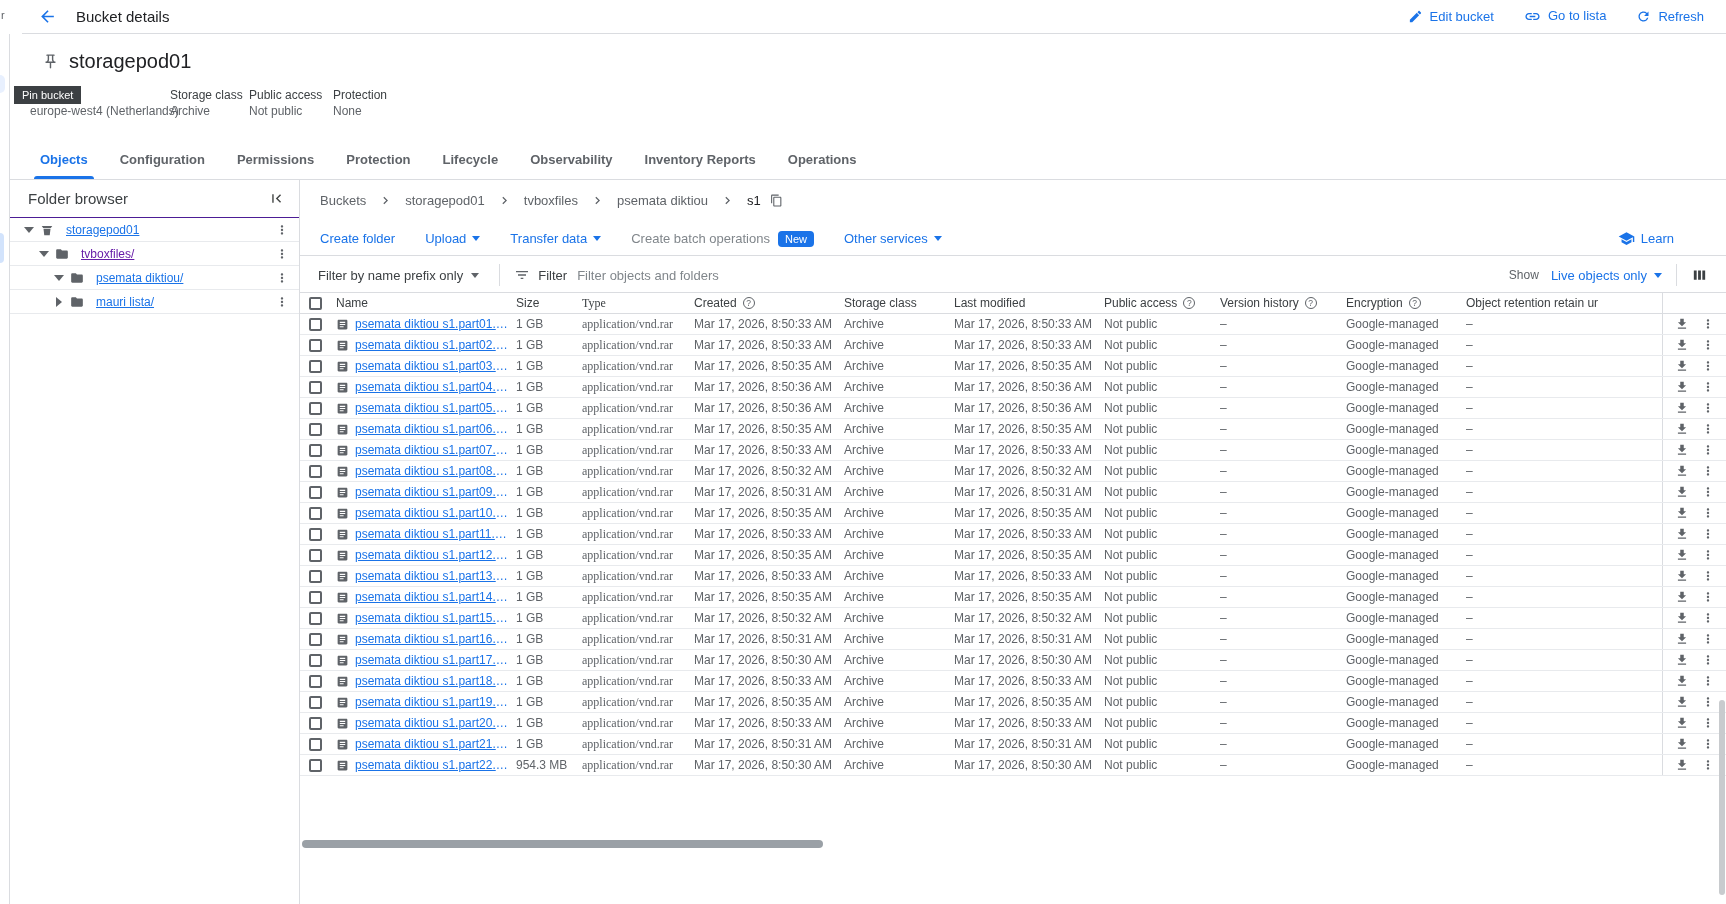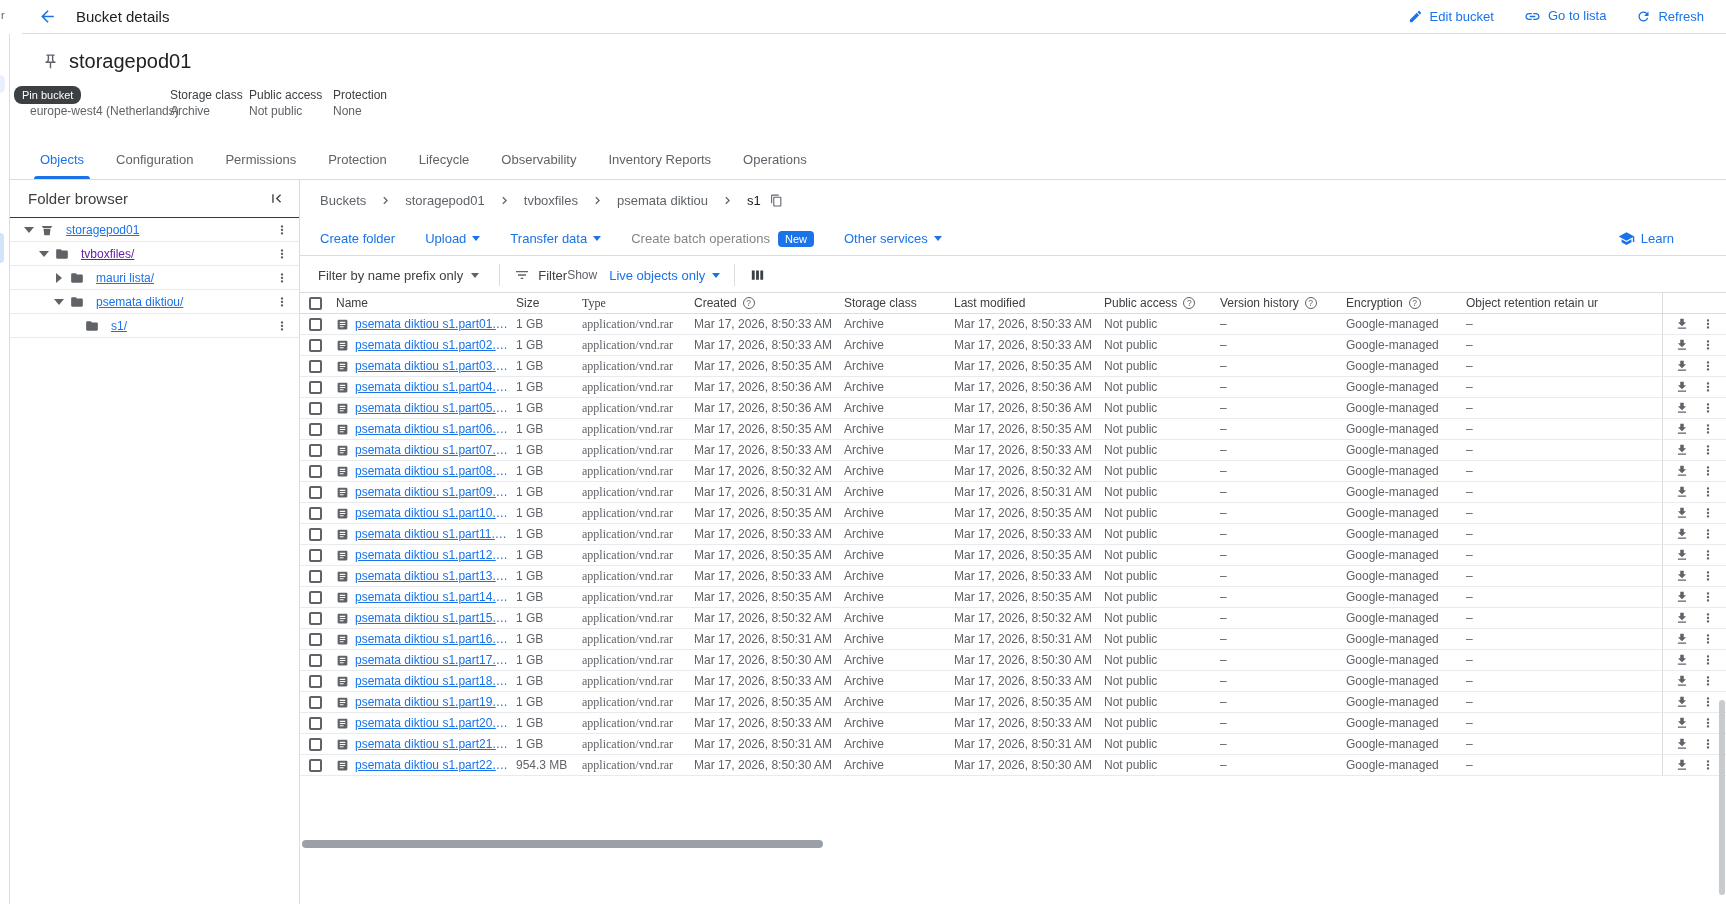--- a/index.html
+++ b/index.html
@@ -23,29 +23,29 @@
   .back-btn { width:26px; height:26px; border:none; background:none; color:#1a73e8; display:flex; align-items:center; justify-content:center; cursor:pointer; }
   .topbar-title { font-size:15px; color:#202124; margin-left:16px; font-weight:400; }
   .topbar-actions { margin-left:auto; display:flex; align-items:center; gap:30px; }
   .tb-action { display:flex; align-items:flex-start; gap:7px; color:#1a73e8; font-size:13px; font-weight:500; background:none; border:none; cursor:pointer; font-family:inherit; }
 
   
   .bucket-head { position:absolute; top:34px; left:10px; right:0; height:146px; }
   .bucket-title { position:absolute; left:32px; top:16px; display:flex; align-items:center; gap:10px; }
   .bucket-name { font-size:20px; color:#202124; font-weight:400; }
   .tooltip { position:absolute; left:4px; top:52px; background:#3c4043; color:#fff; font-size:11px;
-             padding:3px 8px; border-radius:8px; z-index:6; white-space:nowrap; }
+             padding:3px 8px; border-radius:0; z-index:6; white-space:nowrap; }
   .info-label { position:absolute; top:54px; font-size:12px; color:#3c4043; font-weight:500; }
   .info-value { position:absolute; top:70px; font-size:12px; color:#5f6368; }
   .pos-loc { left:20px; } .pos-a { left:160px; } .pos-b { left:239px; } .pos-c { left:323px; }
 
   
   .tabs { position:absolute; top:140px; left:10px; right:0; height:40px; border-bottom:1px solid #dadce0;
           display:flex; align-items:stretch; padding-left:14px; }
-  .tab { position:relative; display:flex; align-items:center; padding:0 16px; font-size:13px; font-weight:400;
+  .tab { position:relative; display:flex; align-items:center; padding:0 16px; font-size:13px; font-weight:700;
          color:#5f6368; background:none; border:none; cursor:pointer; font-family:inherit; }
   .tab.active { color:#1a73e8; }
   .tab.active::after { content:""; position:absolute; left:10px; right:10px; bottom:0; height:3px;
                        background:#1a73e8; border-radius:3px 3px 0 0; }
 
   
   .main { position:absolute; top:180px; left:10px; right:0; bottom:0; display:flex; }
   .sidebar { width:290px; flex-shrink:0; border-right:1px solid #dadce0; }
   .sidebar-head { height:38px; display:flex; align-items:center; justify-content:space-between;
                   padding:0 14px 0 18px; font-size:15px; color:#3c4043; border-bottom:1px solid #4c1d95; }
@@ -280,77 +280,60 @@
               </span>
         </span>
         <a class="tree-link visited" style="margin-left:6px">tvboxfiles/</a>
         <button class="tree-more">
               <svg width="14" height="14" viewBox="0 0 24 24" fill="currentColor">
                 <path d="M12 8c1.1 0 2-.9 2-2s-.9-2-2-2-2 .9-2 2 .9 2 2 2zm0 2c-1.1 0-2 .9-2 2s.9 2 2 2 2-.9 2-2-.9-2-2-2zm0 6c-1.1 0-2 .9-2 2s.9 2 2 2 2-.9 2-2-.9-2-2-2z"></path>
               </svg>
             </button>
       </div>
 
+      <div class="tree-row exp-down ic-folder" style="padding-left: 38px;">
+        <span class="tw-arrow">
+              <span class="ar-down"></span>
+            </span>
+        <span class="tw-icon">
+
+          <span class="svg-folder">
+                <svg width="14" height="14" viewBox="0 0 24 24" fill="currentColor">
+                  <path d="M10 4H4c-1.1 0-2 .9-2 2v12c0 1.1.9 2 2 2h16c1.1 0 2-.9 2-2V8c0-1.1-.9-2-2-2h-8l-2-2z"></path>
+                </svg>
+              </span>
+        </span>
+        <a class="tree-link" style="margin-left:6px">psemata diktiou/</a>
+        <button class="tree-more">
+              <svg width="14" height="14" viewBox="0 0 24 24" fill="currentColor">
+                <path d="M12 8c1.1 0 2-.9 2-2s-.9-2-2-2-2 .9-2 2 .9 2 2 2zm0 2c-1.1 0-2 .9-2 2s.9 2 2 2 2-.9 2-2-.9-2-2-2zm0 6c-1.1 0-2 .9-2 2s.9 2 2 2 2-.9 2-2-.9-2-2-2z"></path>
+              </svg>
+            </button>
+      </div>
+
       <div class="tree-row exp-right ic-folder" style="padding-left: 38px;">
         <span class="tw-arrow">
               <span class="ar-right"></span>
             </span>
         <span class="tw-icon">
 
           <span class="svg-folder">
                 <svg width="14" height="14" viewBox="0 0 24 24" fill="currentColor">
                   <path d="M10 4H4c-1.1 0-2 .9-2 2v12c0 1.1.9 2 2 2h16c1.1 0 2-.9 2-2V8c0-1.1-.9-2-2-2h-8l-2-2z"></path>
                 </svg>
               </span>
         </span>
         <a class="tree-link" style="margin-left:6px">mauri lista/</a>
         <button class="tree-more">
               <svg width="14" height="14" viewBox="0 0 24 24" fill="currentColor">
                 <path d="M12 8c1.1 0 2-.9 2-2s-.9-2-2-2-2 .9-2 2 .9 2 2 2zm0 2c-1.1 0-2 .9-2 2s.9 2 2 2 2-.9 2-2-.9-2-2-2zm0 6c-1.1 0-2 .9-2 2s.9 2 2 2 2-.9 2-2-.9-2-2-2z"></path>
               </svg>
             </button>
       </div>
 
-      <div class="tree-row exp-down ic-folder" style="padding-left: 38px;">
-        <span class="tw-arrow">
-              <span class="ar-down"></span>
-            </span>
-        <span class="tw-icon">
-
-          <span class="svg-folder">
-                <svg width="14" height="14" viewBox="0 0 24 24" fill="currentColor">
-                  <path d="M10 4H4c-1.1 0-2 .9-2 2v12c0 1.1.9 2 2 2h16c1.1 0 2-.9 2-2V8c0-1.1-.9-2-2-2h-8l-2-2z"></path>
-                </svg>
-              </span>
-        </span>
-        <a class="tree-link" style="margin-left:6px">psemata diktiou/</a>
-        <button class="tree-more">
-              <svg width="14" height="14" viewBox="0 0 24 24" fill="currentColor">
-                <path d="M12 8c1.1 0 2-.9 2-2s-.9-2-2-2-2 .9-2 2 .9 2 2 2zm0 2c-1.1 0-2 .9-2 2s.9 2 2 2 2-.9 2-2-.9-2-2-2zm0 6c-1.1 0-2 .9-2 2s.9 2 2 2 2-.9 2-2-.9-2-2-2z"></path>
-              </svg>
-            </button>
-      </div>
-
-      <div class="tree-row ic-folder" style="padding-left: 53px;">
-        <span class="tw-arrow"></span>
-        <span class="tw-icon">
-
-          <span class="svg-folder">
-                <svg width="14" height="14" viewBox="0 0 24 24" fill="currentColor">
-                  <path d="M10 4H4c-1.1 0-2 .9-2 2v12c0 1.1.9 2 2 2h16c1.1 0 2-.9 2-2V8c0-1.1-.9-2-2-2h-8l-2-2z"></path>
-                </svg>
-              </span>
-        </span>
-        <a class="tree-link" style="margin-left:6px">s1/</a>
-        <button class="tree-more">
-              <svg width="14" height="14" viewBox="0 0 24 24" fill="currentColor">
-                <path d="M12 8c1.1 0 2-.9 2-2s-.9-2-2-2-2 .9-2 2 .9 2 2 2zm0 2c-1.1 0-2 .9-2 2s.9 2 2 2 2-.9 2-2-.9-2-2-2zm0 6c-1.1 0-2 .9-2 2s.9 2 2 2 2-.9 2-2-.9-2-2-2z"></path>
-              </svg>
-            </button>
-      </div>
     </div>
     </aside>
 
     <section class="content">
 
       <div class="breadcrumb">
         <span id="crumb-host" style="display:flex;align-items:center">
         <span class="crumb">
           <a>Buckets</a>
           <span class="crumb-sep">
@@ -436,20 +419,21 @@
         </button>
         <span class="v-div"></span>
         <span class="filter-lbl">
           <span>
               <svg width="16" height="16" viewBox="0 0 24 24" fill="#5f6368">
                 <path d="M10 18h4v-2h-4v2zM3 6v2h18V6H3zm3 7h12v-2H6v2z"></path>
               </svg>
             </span>
           <span>Filter</span>
         </span>
+        <input class="filter-input" placeholder="Filter objects and folders" style="">
         <span class="show-lbl">Show</span>
         <button class="show-dd">
           <span>Live objects only</span>
           <span class="caret"></span>
         </button>
         <span class="v-div"></span>
         <button class="cols-btn">
             <svg width="17" height="17" viewBox="0 0 24 24" fill="currentColor">
               <path d="M10 18h4V5h-4v13zM4 18h4V5H4v13zM16 5v13h4V5h-4z"></path>
             </svg>

